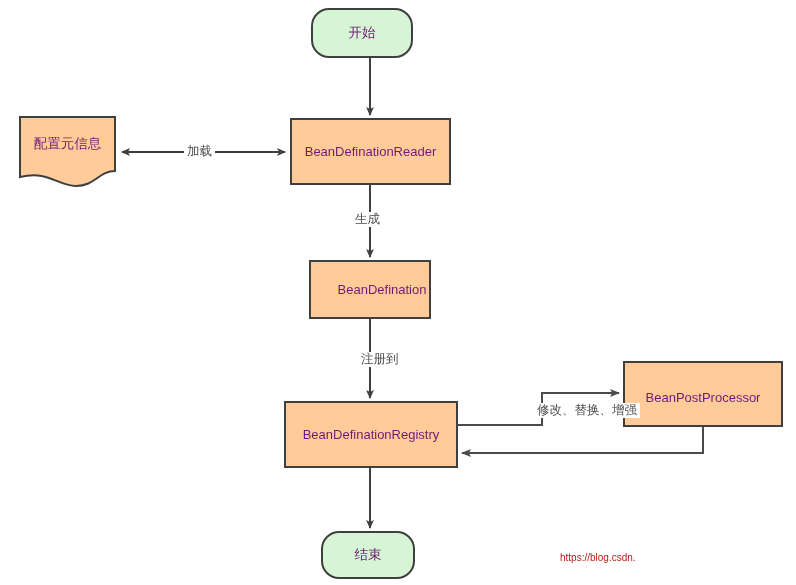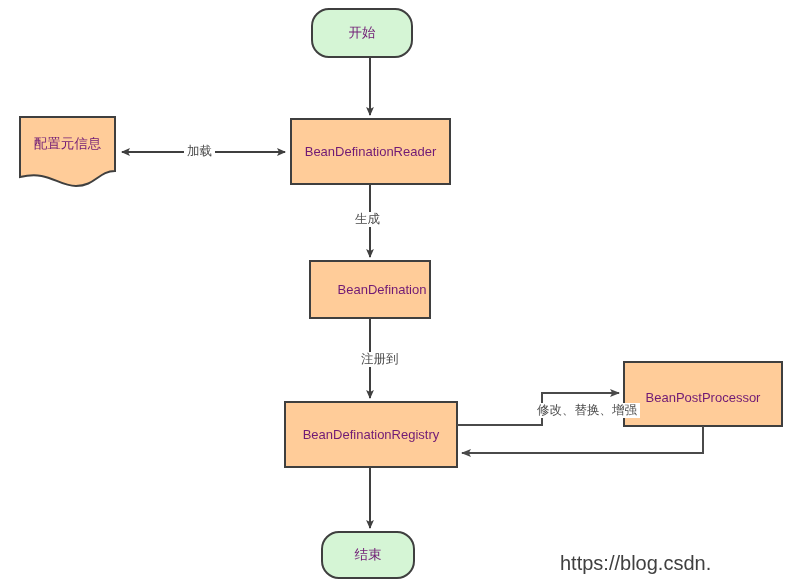--- a/index.html
+++ b/index.html
@@ -52,22 +52,22 @@
     background: #ffffff;
     padding: 1px 3px;
     text-align: center;
   }
   .watermark {
     position: absolute;
     white-space: nowrap;
     pointer-events: none;
   }
   .watermark-url {
-    color: #404040;
-    font-size: 20px;
+    color: #b91c1c;
+    font-size: 10px;
     left: 560px;
     top: 552px;
   }
   .watermark-csdn {
     color: #d9d9d9;
     font-size: 14px;
     left: 652px;
     top: 553px;
   }
 </style>

